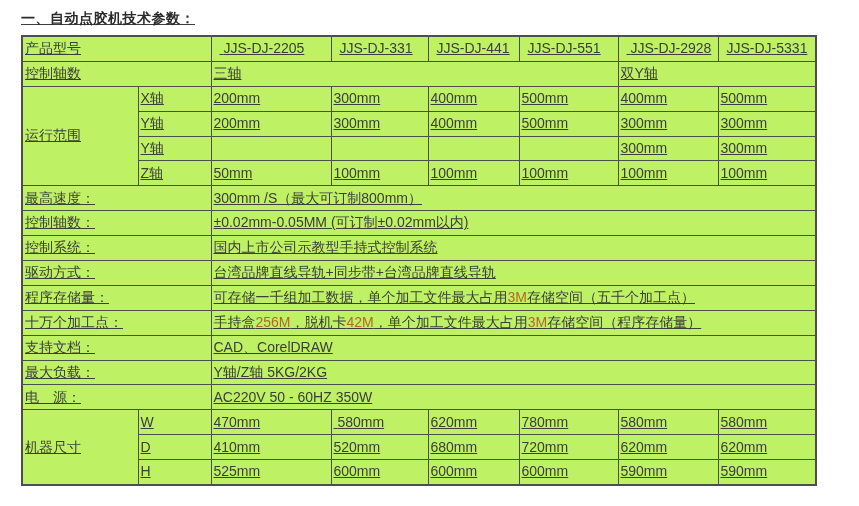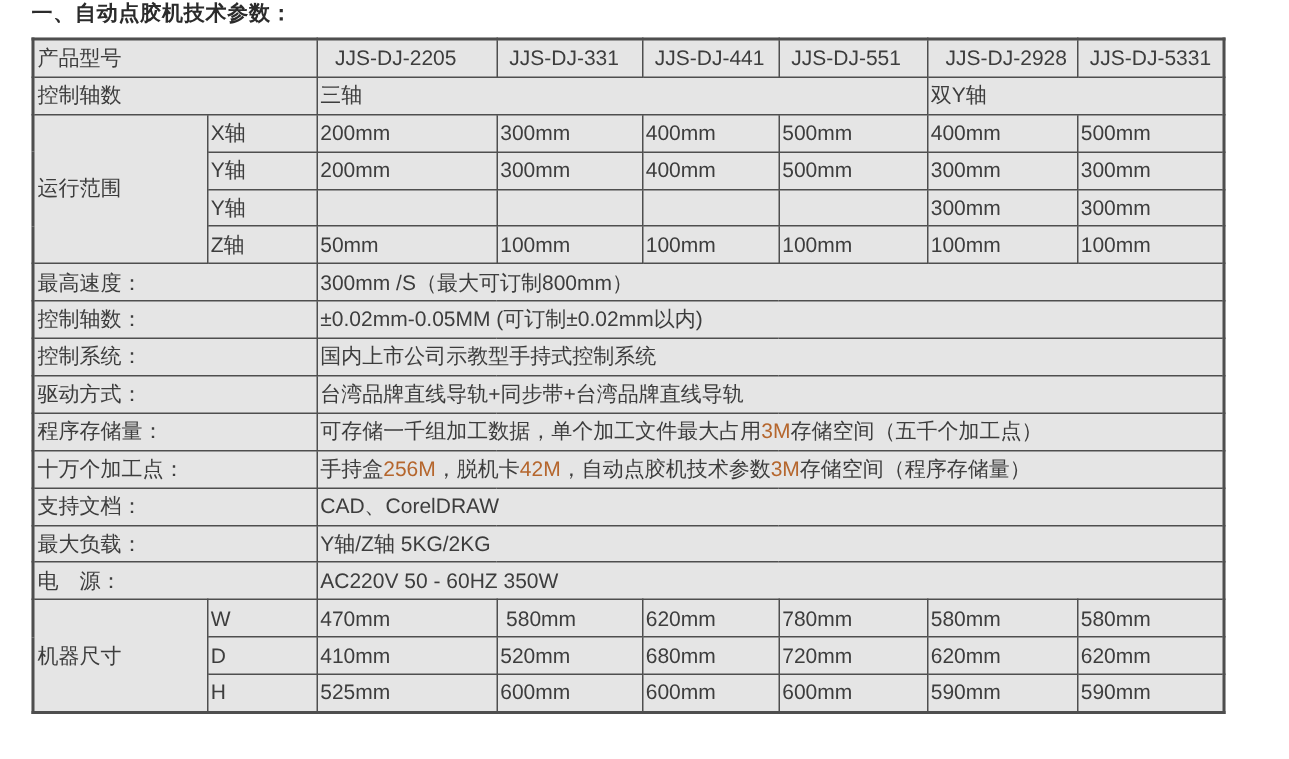--- a/index.html
+++ b/index.html
@@ -8,29 +8,29 @@
     --title:#2b2b2b;
     --hl:#b5662d;
     --bg:#ffffff;
   }
   html,body{margin:0;padding:0;background:var(--bg);}
   body{
     width:859px;height:506px;overflow:hidden;
     font-family:"Liberation Sans","DejaVu Sans",sans-serif;
     color:var(--text);
   }
-  .page{position:relative;padding:0 0 0 21px;}
+  .page{position:relative;padding:10px 0 0 21px;text-decoration:underline;}
   .doc-title{
     font-size:14px;font-weight:bold;color:var(--title);
     margin:0 0 7px 0;letter-spacing:0.5px;
   }
   table.spec{
     border-collapse:collapse;table-layout:fixed;
     width:794px;border:2px solid var(--border);
-    background:#e5e5e5;
+    background:#bef264;
   }
   td{
     border:1px solid var(--border);
     height:23.9px;padding:0 2px;
     font-size:14px;line-height:1.1;
     vertical-align:middle;
     white-space:pre-wrap;overflow:hidden;
     color:var(--text);
   }
   td.model{padding-left:8px;}
@@ -124,21 +124,21 @@
     <tr>
       <td colspan="2">驱动方式：</td>
       <td colspan="6"><span>台湾品牌直线导轨+同步带+台湾品牌直线导轨</span></td>
     </tr>
     <tr>
       <td colspan="2">程序存储量：</td>
       <td colspan="6"><span>可存储一千组加工数据，单个加工文件最大占用</span><span class="hl">3M</span><span>存储空间（五千个加工点）</span></td>
     </tr>
     <tr>
       <td colspan="2">十万个加工点：</td>
-      <td colspan="6"><span>手持盒</span><span class="hl">256M</span><span>，脱机卡</span><span class="hl">42M</span><span>，自动点胶机技术参数</span><span class="hl">3M</span><span>存储空间（程序存储量）</span></td>
+      <td colspan="6"><span>手持盒</span><span class="hl">256M</span><span>，脱机卡</span><span class="hl">42M</span><span>，单个加工文件最大占用</span><span class="hl">3M</span><span>存储空间（程序存储量）</span></td>
     </tr>
     <tr>
       <td colspan="2">支持文档：</td>
       <td colspan="6"><span>CAD、CorelDRAW</span></td>
     </tr>
     <tr>
       <td colspan="2">最大负载：</td>
       <td colspan="6"><span>Y轴/Z轴 5KG/2KG</span></td>
     </tr>
     <tr>

